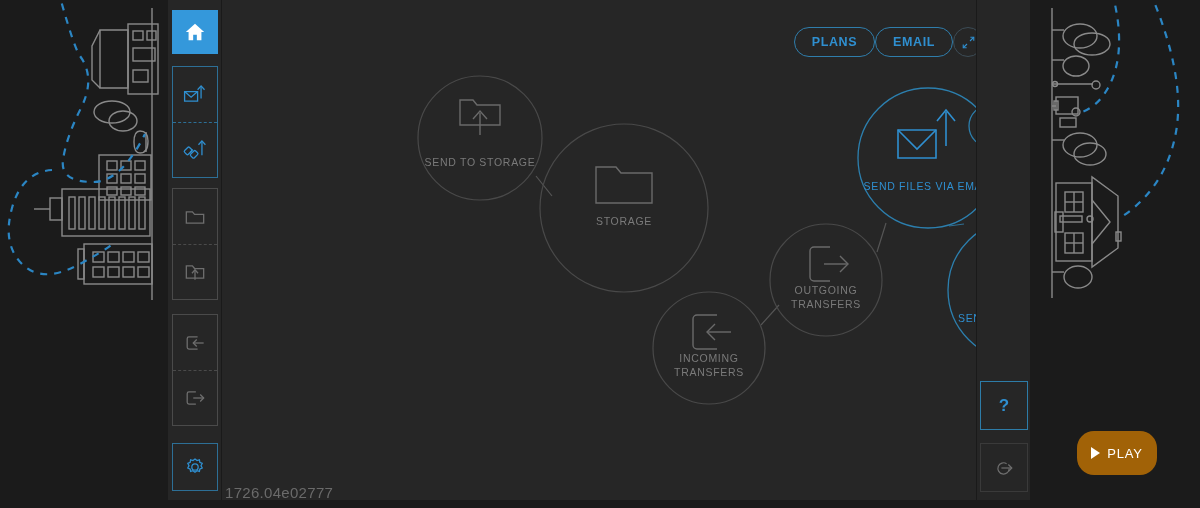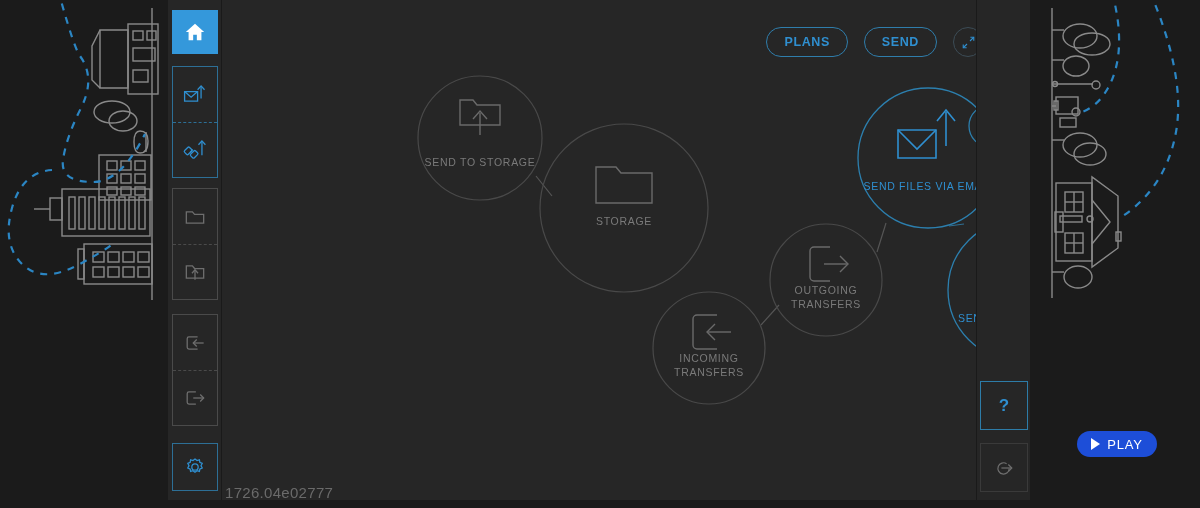--- a/index.html
+++ b/index.html
@@ -49,21 +49,21 @@
   }
   .rail-group.active .rail-cell + .rail-cell { border-top-color: #2d6f96; }
 
   .rail-settings {
     position: absolute; left: 4px; top: 443px; width: 46px; height: 48px;
     border: 1px solid #2d6f96;
     display: flex; align-items: center; justify-content: center;
   }
 
   
-  #header { position: absolute; right: 46px; top: 27px; display: flex; align-items: center; gap: 16px; }
+  #header { position: absolute; right: 46px; top: 27px; display: flex; align-items: center; gap: 0; }
   .pill {
     height: 30px; padding: 0 17px;
     border: 1px solid #2f7dab; border-radius: 16px;
     color: #2f8fd0; background: transparent;
     font-size: 12.5px; font-weight: bold; letter-spacing: .6px;
     display: flex; align-items: center; justify-content: center;
     cursor: pointer;
   }
   .round-btn {
     width: 30px; height: 30px; border-radius: 50%;
@@ -93,22 +93,22 @@
 
   
   #version {
     position: absolute; left: 225px; top: 484px;
     color: #6a6a6a; font-size: 15px; letter-spacing: .3px;
   }
 
   
   #play {
     position: absolute; left: 1077px; top: 431px;
-    width: 80px; height: 26px; border-radius: 17px;
-    background: #1d4ed8; color: #ffffff;
+    width: 80px; height: 44px; border-radius: 17px;
+    background: #a16207; color: #ffffff;
     display: flex; align-items: center; justify-content: center; gap: 7px;
     font-size: 13px; letter-spacing: .8px; cursor: pointer;
   }
   #play .tri {
     width: 0; height: 0;
     border-left: 9px solid #ffffff;
     border-top: 6px solid transparent;
     border-bottom: 6px solid transparent;
   }
 
@@ -369,21 +369,21 @@
             <path d="M-9 -8 h5 l2 2 h7 v10 h-14 Z"></path>
             <path d="M-5 -11 h5 l2 2 h7"></path>
             <path d="M-2 6 h5 l2 2 h6"></path>
           </g>
         </g>
       </g>
     </svg>
 
     <div id="header">
       <div class="pill">PLANS</div>
-      <div class="pill">SEND</div>
+      <div class="pill">EMAIL</div>
       <div class="round-btn">
         <svg width="15" height="15" viewBox="0 0 20 20" fill="none" stroke="#2f8fd0" stroke-width="1.5">
           <path d="M12 8 L17 3"></path>
             <path d="M12.5 3 H17 V7.5"></path>
           <path d="M8 12 L3 17"></path>
             <path d="M7.5 17 H3 V12.5"></path>
         </svg>
       </div>
     </div>
 

